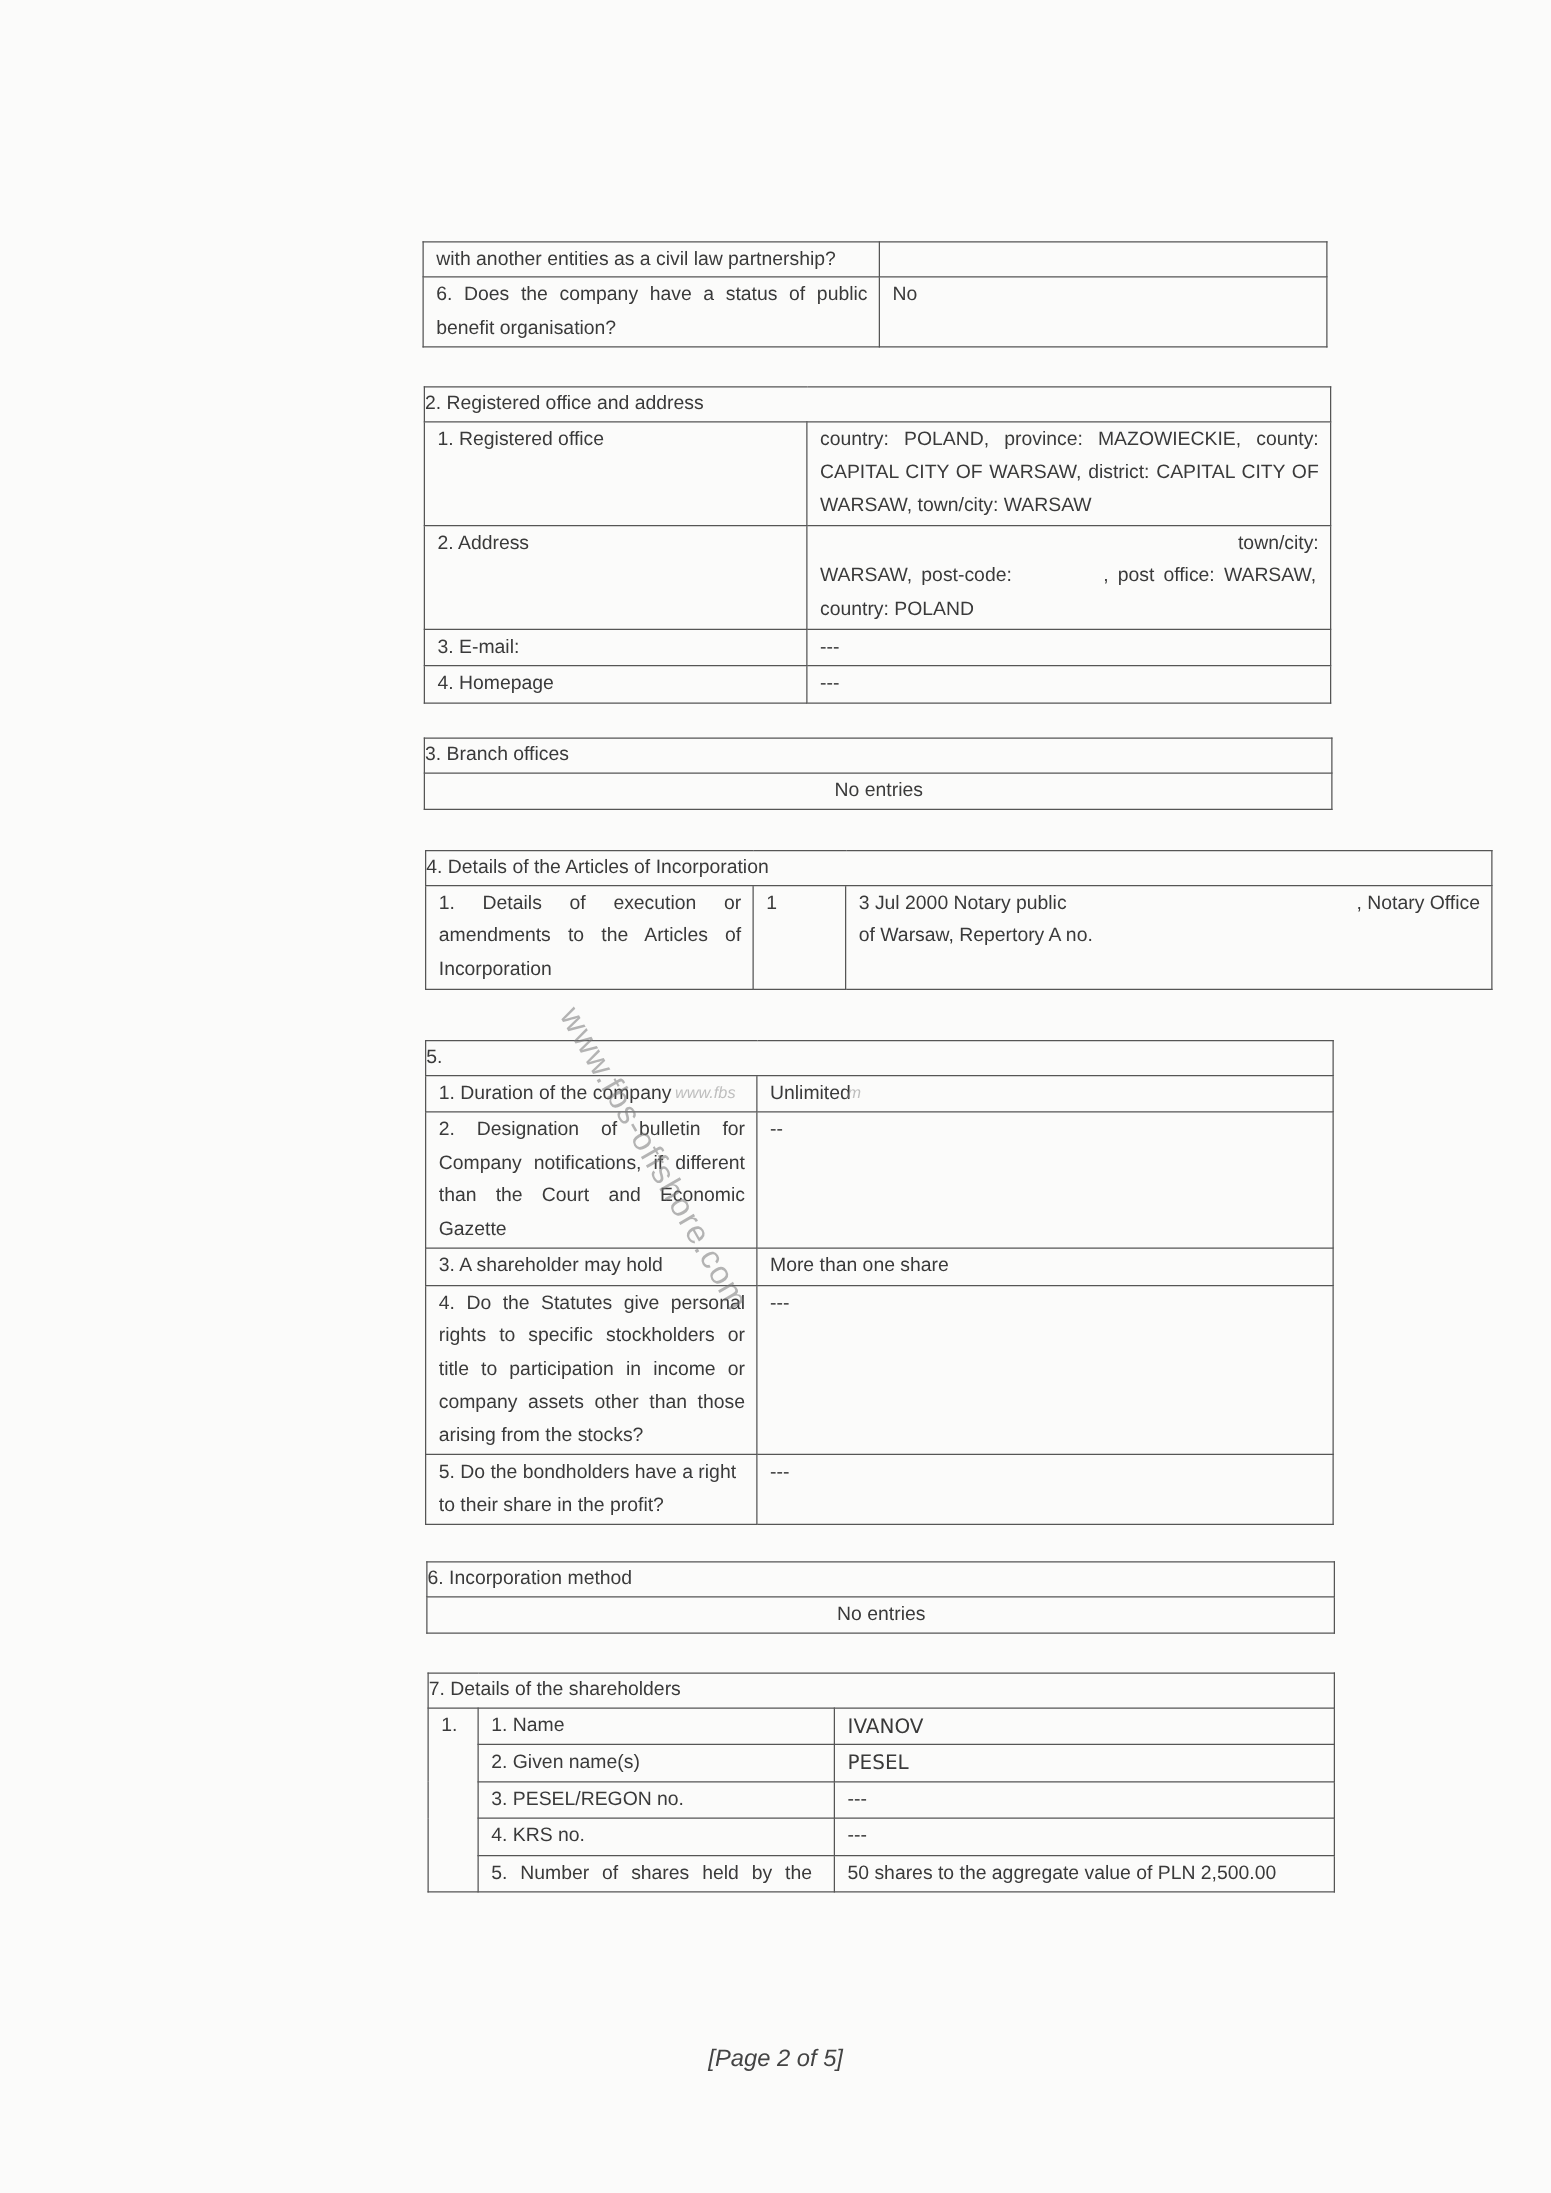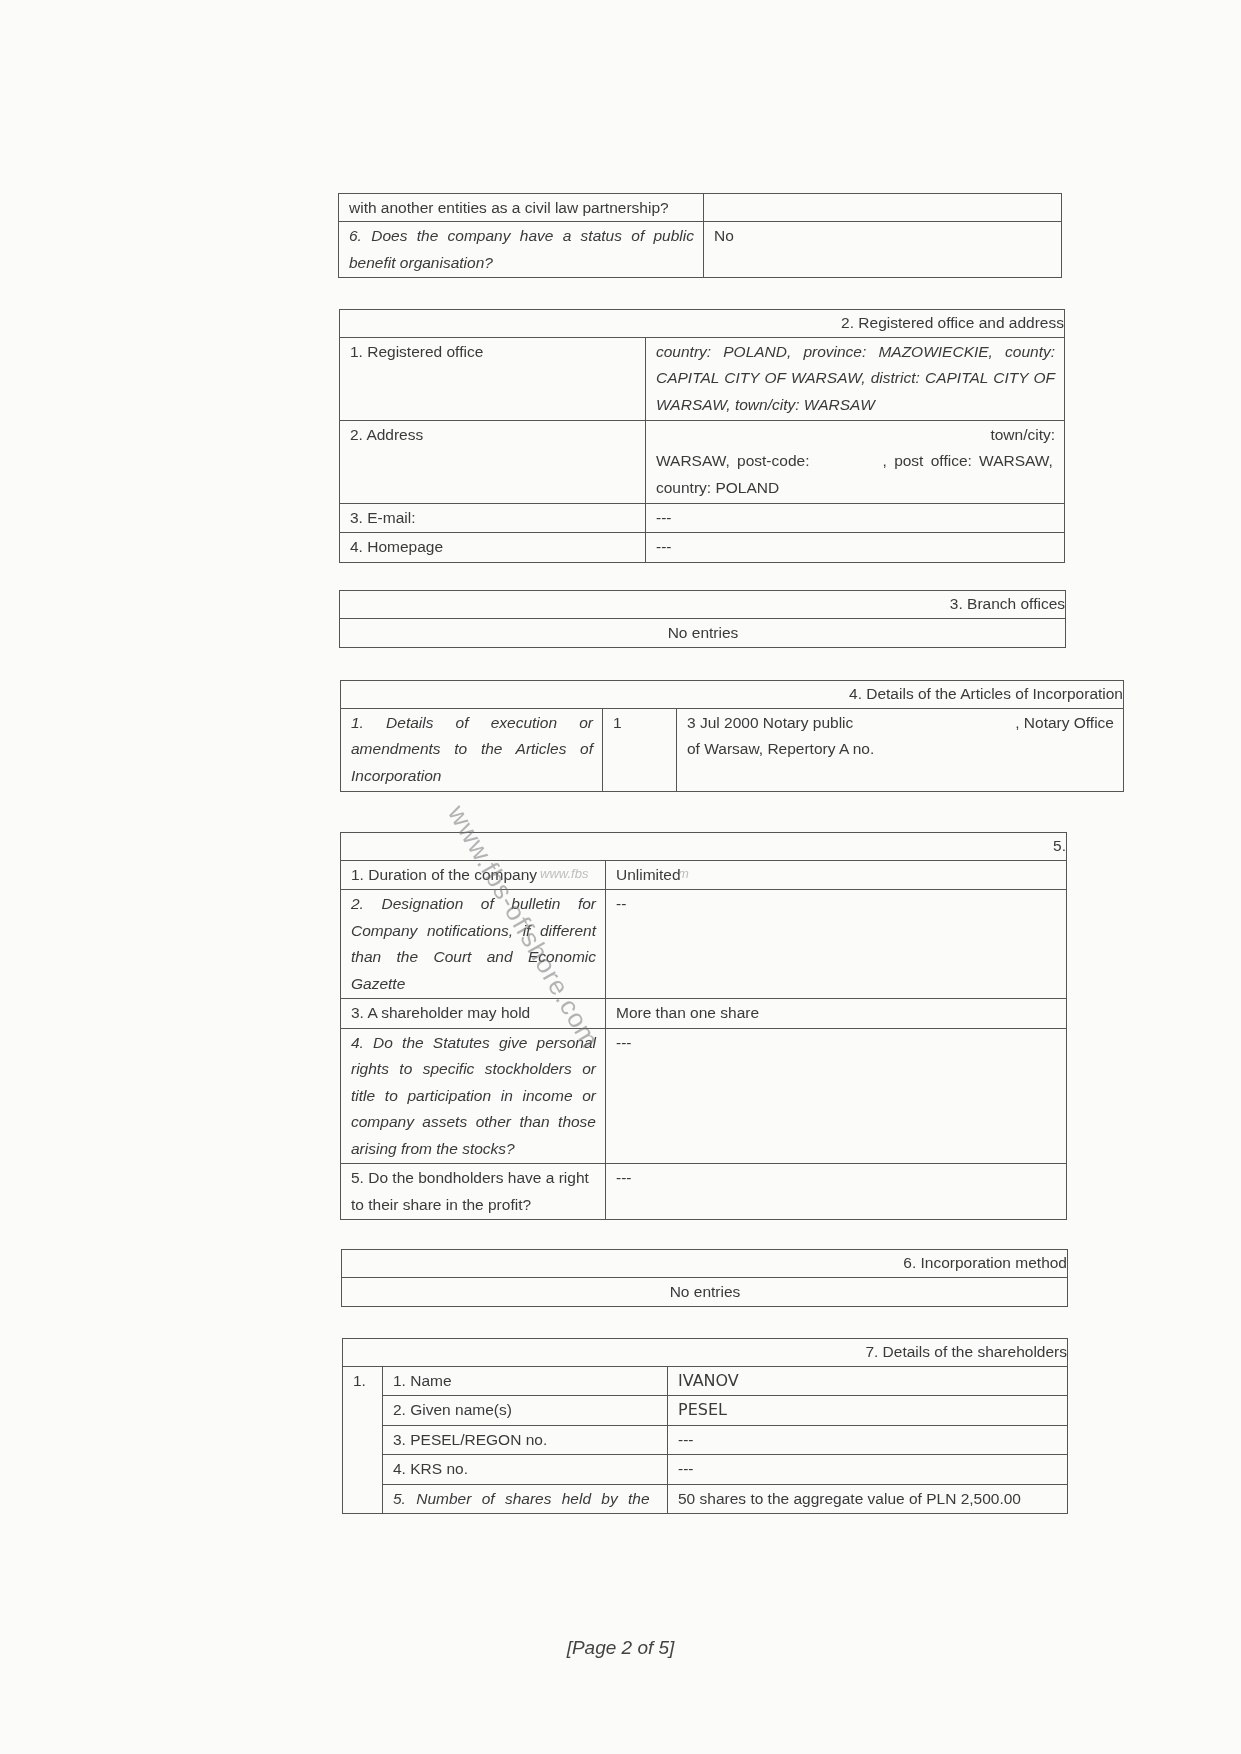--- a/index.html
+++ b/index.html
@@ -2,23 +2,23 @@
 <html><head>
 <meta charset="utf-8">
 <style>
   html, body { margin: 0; padding: 0; }
   body {
     width: 1241px; height: 1754px; background: #fbfbfa; position: relative;
     font-family: "Liberation Sans", sans-serif; color: #3a3a3a; overflow: hidden;
   }
   .tbl { position: absolute; border-collapse: collapse; font-size: 15.5px; line-height: 26.5px; }
   .tbl td { border: 1.5px solid #555; padding: 1px 9px 1px 10px; vertical-align: top; }
-  .tbl td.head { text-align: right; padding: 0; }
+  .tbl td.head { text-align: left; padding: 0; }
   .tbl td.center { text-align: center; }
-  .just { text-align: justify; text-align-last: left; font-style: italic; }
+  .just { text-align: justify; text-align-last: left; }
   .mono-val { font-family: "DejaVu Sans", sans-serif; font-size: 16px; }
   .footer {
     position: absolute; left: 0; width: 1241px; top: 1637px; text-align: center;
     font-style: italic; font-size: 19px; color: #444;
     font-family: "Liberation Sans", sans-serif;
   }
   .watermark {
     position: absolute; left: 468px; top: 800px; transform: rotate(60deg);
     transform-origin: left top; font-size: 26px; color: rgba(120,120,120,0.55);
     letter-spacing: 1px; white-space: nowrap; pointer-events: none;
@@ -81,21 +81,21 @@
   <tbody>
       <tr>
         <td class="head">3. Branch offices</td>
       </tr>
   <tr>
         <td class="center">No entries</td>
       </tr>
 </tbody>
   </table>
 
-<table class="tbl" style="left:340px; top:680px; width:784px;">
+<table class="tbl" style="left:340px; top:680px; width:854px;">
   <colgroup>
       <col style="width:262px">
       <col style="width:74px">
       <col>
     </colgroup>
   <tbody>
       <tr>
         <td colspan="3" class="head">4. Details of the Articles of Incorporation</td>
       </tr>
   <tr>

